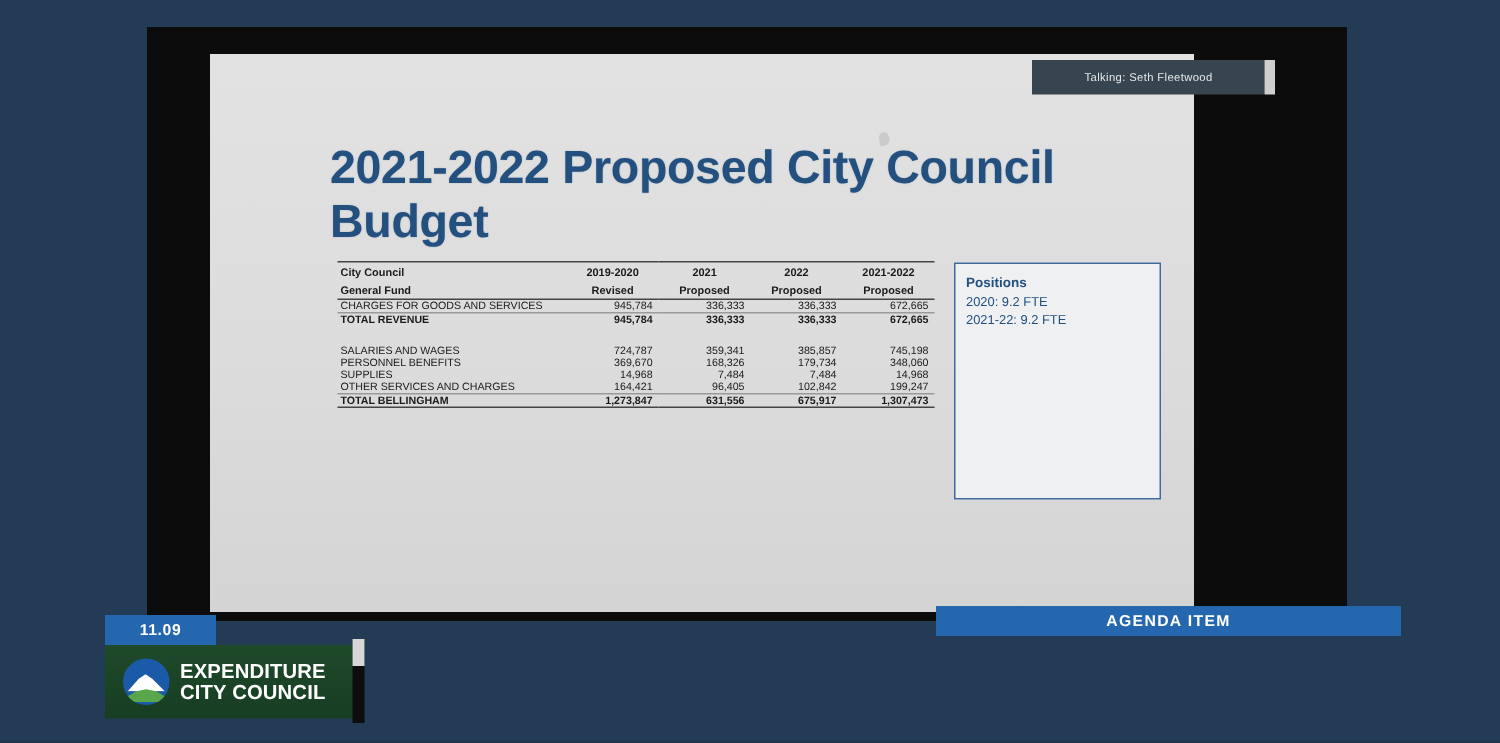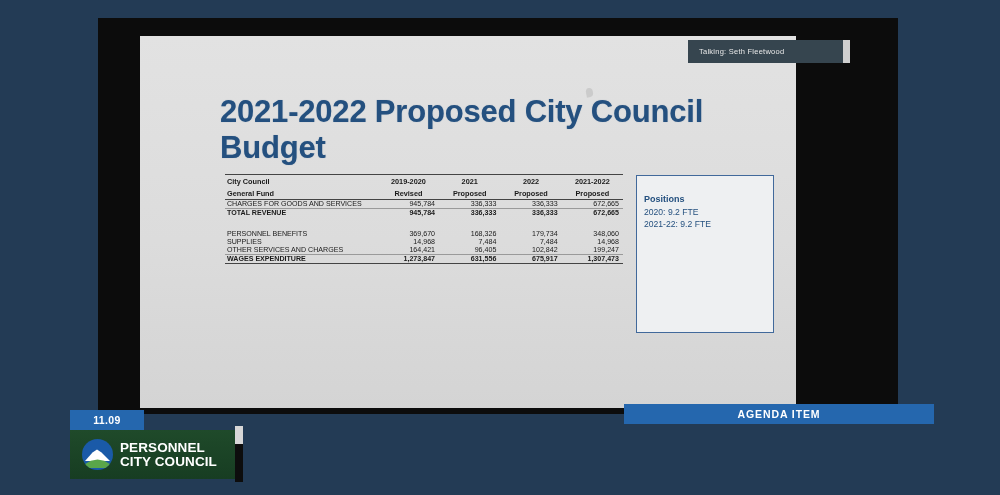--- a/index.html
+++ b/index.html
@@ -31,20 +31,21 @@
 
   
   .talking-badge {
     position:absolute; left:688px; top:40px; width:155px; height:23px;
     background:#36454f; display:flex; align-items:center;
     padding-left:11px;
   }
   .talking-badge span {
     color:#e8e8e8; font-size:7.5px; letter-spacing:.25px;
     font-family:"Liberation Sans", sans-serif;
+    margin-left:24px;
   }
   .talking-badge::after {
     content:""; position:absolute; right:-7px; top:0;
     width:7px; height:23px; background:#cfcfcf;
   }
 
   
   .slide-title {
     position:absolute; left:80px; top:58px;
     font-size:31px; font-weight:bold; color:#24507f;
@@ -73,21 +74,21 @@
   .col-lbl { width:152px; }
   .col-n { width:61px; }
 
   
   .positions-box {
     position:absolute; left:496px; top:139px; width:138px; height:158px;
     background:#eef0f2; border:1.6px solid #41699b;
   }
   .positions-box .ptitle {
     font-size:9px; font-weight:bold; color:#24507f;
-    margin:18px 0 2px 7px;
+    margin:7px 0 2px 7px;
   }
   .positions-box .pline {
     font-size:8.6px; color:#24507f; margin:2.5px 0 0 7px;
   }
 
   
   .time-badge {
     position:absolute; left:70px; top:410px; width:74px; height:20px;
     background:#2567ae; color:#fff; font-size:10.5px; font-weight:bold;
     display:flex; align-items:center; justify-content:center;
@@ -186,20 +187,27 @@
           <td class="lbl">TOTAL REVENUE</td>
           <td class="num">945,784</td>
           <td class="num">336,333</td>
           <td class="num">336,333</td>
           <td class="num">672,665</td>
         </tr>
         <tr class="spacer">
           <td colspan="5"></td>
         </tr>
         <tr>
+          <td class="lbl">SALARIES AND WAGES</td>
+          <td class="num">724,787</td>
+          <td class="num">359,341</td>
+          <td class="num">385,857</td>
+          <td class="num">745,198</td>
+        </tr>
+        <tr>
           <td class="lbl">PERSONNEL BENEFITS</td>
           <td class="num">369,670</td>
           <td class="num">168,326</td>
           <td class="num">179,734</td>
           <td class="num">348,060</td>
         </tr>
         <tr>
           <td class="lbl">SUPPLIES</td>
           <td class="num">14,968</td>
           <td class="num">7,484</td>
@@ -207,21 +215,21 @@
           <td class="num">14,968</td>
         </tr>
         <tr class="rowline">
           <td class="lbl">OTHER SERVICES AND CHARGES</td>
           <td class="num">164,421</td>
           <td class="num">96,405</td>
           <td class="num">102,842</td>
           <td class="num">199,247</td>
         </tr>
         <tr class="total">
-          <td class="lbl">WAGES EXPENDITURE</td>
+          <td class="lbl">TOTAL BELLINGHAM</td>
           <td class="num">1,273,847</td>
           <td class="num">631,556</td>
           <td class="num">675,917</td>
           <td class="num">1,307,473</td>
         </tr>
       </tbody>
     </table>
 
     <div class="positions-box">
       <div class="ptitle">Positions</div>
@@ -236,21 +244,21 @@
 
   <div class="time-badge">11.09</div>
   <div class="agenda-bar">AGENDA ITEM</div>
 
   <div class="lt-logo">
     <div class="logo-mark">
       <div class="peak"></div>
       <div class="grass"></div>
     </div>
     <div class="logo-text">
-      <div class="l1">PERSONNEL</div>
+      <div class="l1">EXPENDITURE</div>
       <div class="l2">CITY COUNCIL</div>
     </div>
   </div>
 
   <div class="lt-divider"></div>
 
 
 </div>
 
 </body></html>

